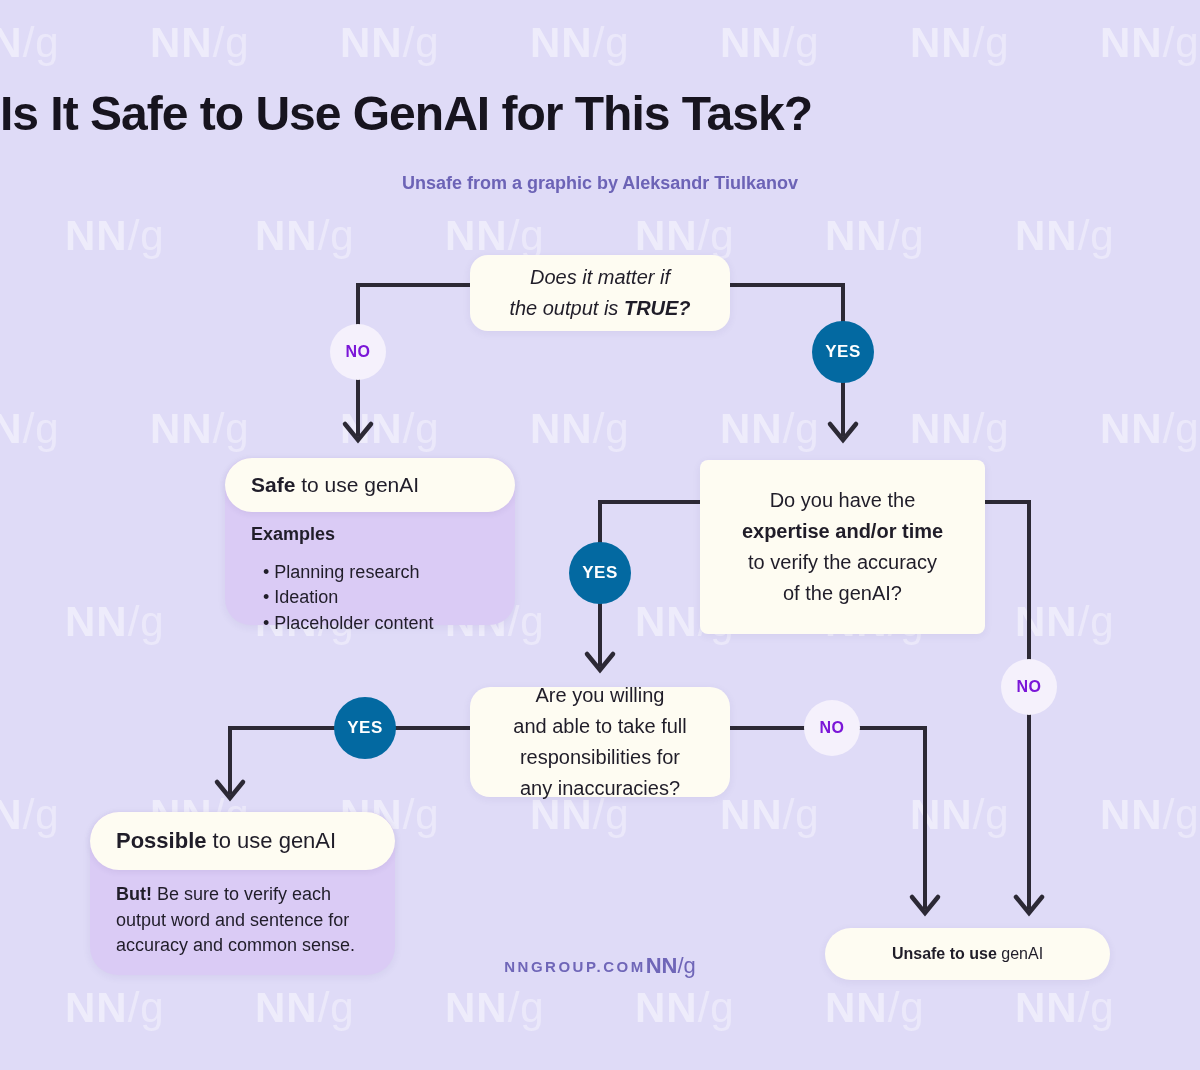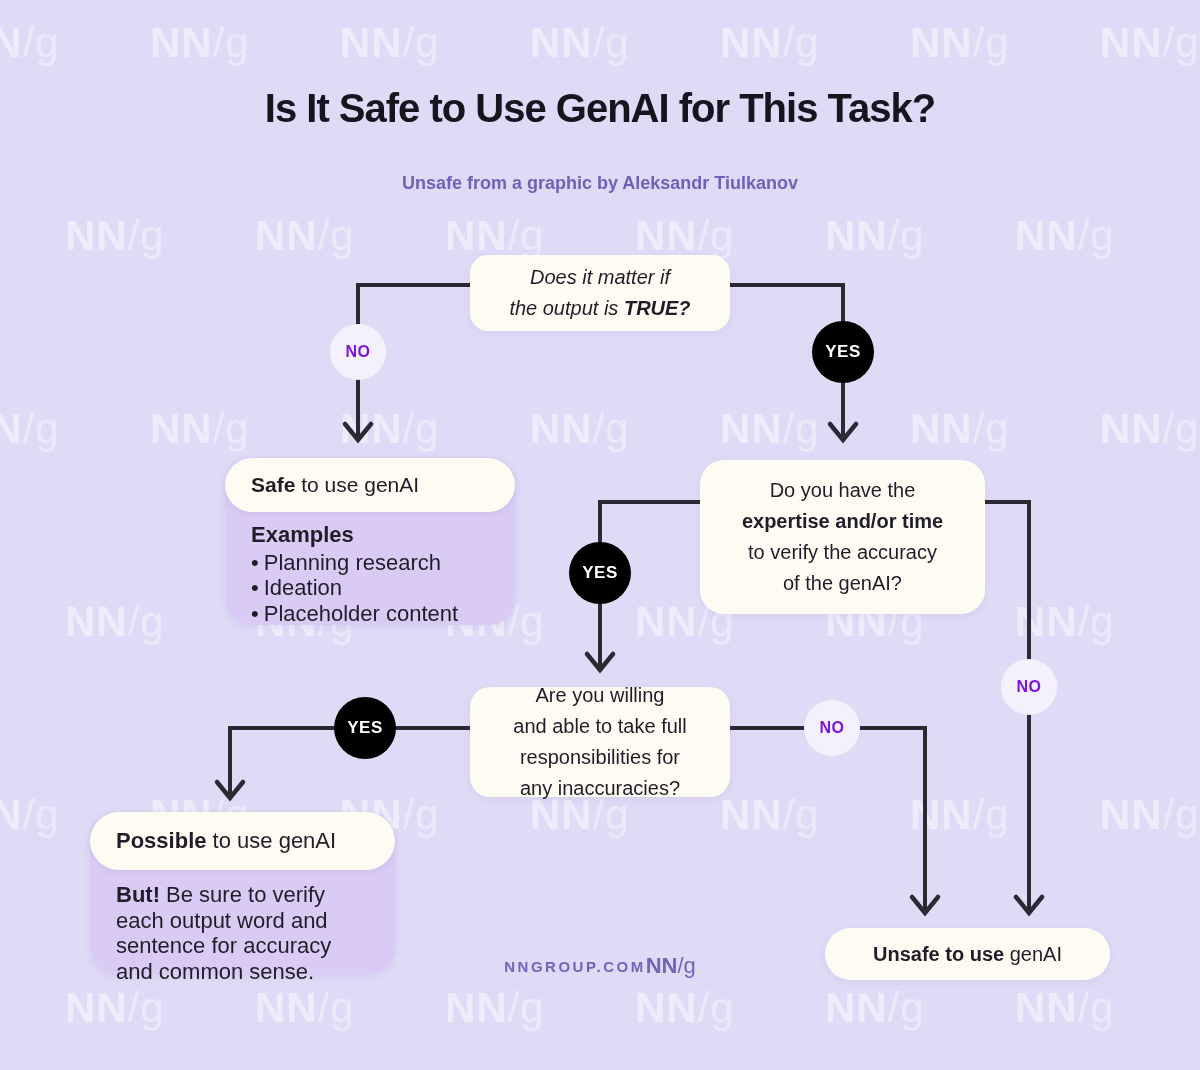--- a/index.html
+++ b/index.html
@@ -14,22 +14,22 @@
     position:absolute;font-size:42px;font-weight:bold;letter-spacing:1px;
     color:rgba(255,255,255,0.48);white-space:nowrap;line-height:1;
   }
   .wm i{font-style:normal;font-weight:normal;opacity:.8;}
   
   .connectors{position:absolute;left:0;top:0;z-index:2;}
   .connectors polyline{fill:none;stroke:#2c2935;stroke-width:4;}
   .connectors polyline.head{stroke-width:4.5;stroke-linecap:round;}
   
   .title{
-    position:absolute;top:86px;left:0;width:100%;text-align:center;z-index:3;
-    font-size:40px;font-weight:bold;letter-spacing:-1px;color:#17141f;
+    position:absolute;top:86px;left:0;width:100%;z-index:3;
+    font-size:48px;font-weight:bold;letter-spacing:-1px;color:#17141f;
   }
   .subtitle{
     position:absolute;top:173px;left:0;width:100%;text-align:center;z-index:3;
     font-size:18px;font-weight:bold;color:#6c63b6;
   }
   .footer{
     position:absolute;top:953px;left:50%;transform:translateX(-50%);z-index:3;
     display:flex;align-items:center;white-space:nowrap;
   }
   .footer .site{font-size:15px;font-weight:bold;letter-spacing:2.5px;color:#6f66b8;}
@@ -45,36 +45,36 @@
   }
   .card{
     position:absolute;z-index:3;background:#dacbf5;border-radius:26px;
     color:#201d29;box-shadow:0 2px 8px rgba(60,40,120,0.07);
   }
   .card .pill{
     position:absolute;top:0;left:0;right:0;background:#fefcf2;border-radius:27px;
     display:flex;align-items:center;font-size:21px;
     box-shadow:0 2px 6px rgba(60,40,120,0.08);
   }
-  .card .body{font-size:22px;line-height:25.5px;}
+  .card .body{font-size:18px;line-height:25.5px;}
   .card .body .hd{font-weight:bold;margin:0 0 2px 0;}
-  .card ul{margin:0;padding:0;list-style:none;}
+  .card ul{margin:12px;padding:0;list-style:none;}
   .card li::before{content:"\2022";margin-right:5px;}
   .pill-node{
     position:absolute;z-index:3;background:#fefcf2;border-radius:27px;
     display:flex;align-items:center;justify-content:center;
-    font-size:20px;color:#201d29;box-shadow:0 2px 8px rgba(60,40,120,0.07);
+    font-size:16px;color:#201d29;box-shadow:0 2px 8px rgba(60,40,120,0.07);
   }
   
   .circle{
     position:absolute;z-index:4;border-radius:50%;
     display:flex;align-items:center;justify-content:center;
     font-weight:bold;letter-spacing:0.5px;text-align:center;
   }
-  .circle.yes{width:62px;height:62px;background:#000000;color:#ffffff;font-size:17px;}
+  .circle.yes{width:62px;height:62px;background:#0369a1;color:#ffffff;font-size:17px;}
   .circle.no{width:56px;height:56px;background:#f5f1fc;color:#7b16d8;font-size:16px;}
 </style>
 </head>
 <body>
 
 <div class="page">
 
   <div class="wm-layer">
       <span class="wm" style="left: -40px; top: 22px;"><b>NN</b><i>/g</i></span>
       <span class="wm" style="left: 150px; top: 22px;"><b>NN</b><i>/g</i></span>
@@ -153,21 +153,21 @@
     <div class="body" style="padding:64px 16px 0 26px;">
       <p class="hd">Examples</p>
       <ul>
         <li>Planning research</li>
         <li>Ideation</li>
         <li>Placeholder content</li>
       </ul>
     </div>
   </div>
 
-  <div class="node" style="left:700px;top:460px;width:285px;height:154px;border-radius:24px;">
+  <div class="node" style="left:700px;top:460px;width:285px;height:174px;border-radius:8px;">
     <div>Do you have the</div>
     <div><b>expertise and/or time</b></div>
     <div>to verify the accuracy</div>
     <div>of the genAI?</div>
   </div>
 
   <div class="node" style="left:470px;top:687px;width:260px;height:110px;border-radius:20px;">
     <div>Are you willing</div>
     <div>and able to take full</div>
     <div>responsibilities for</div>

